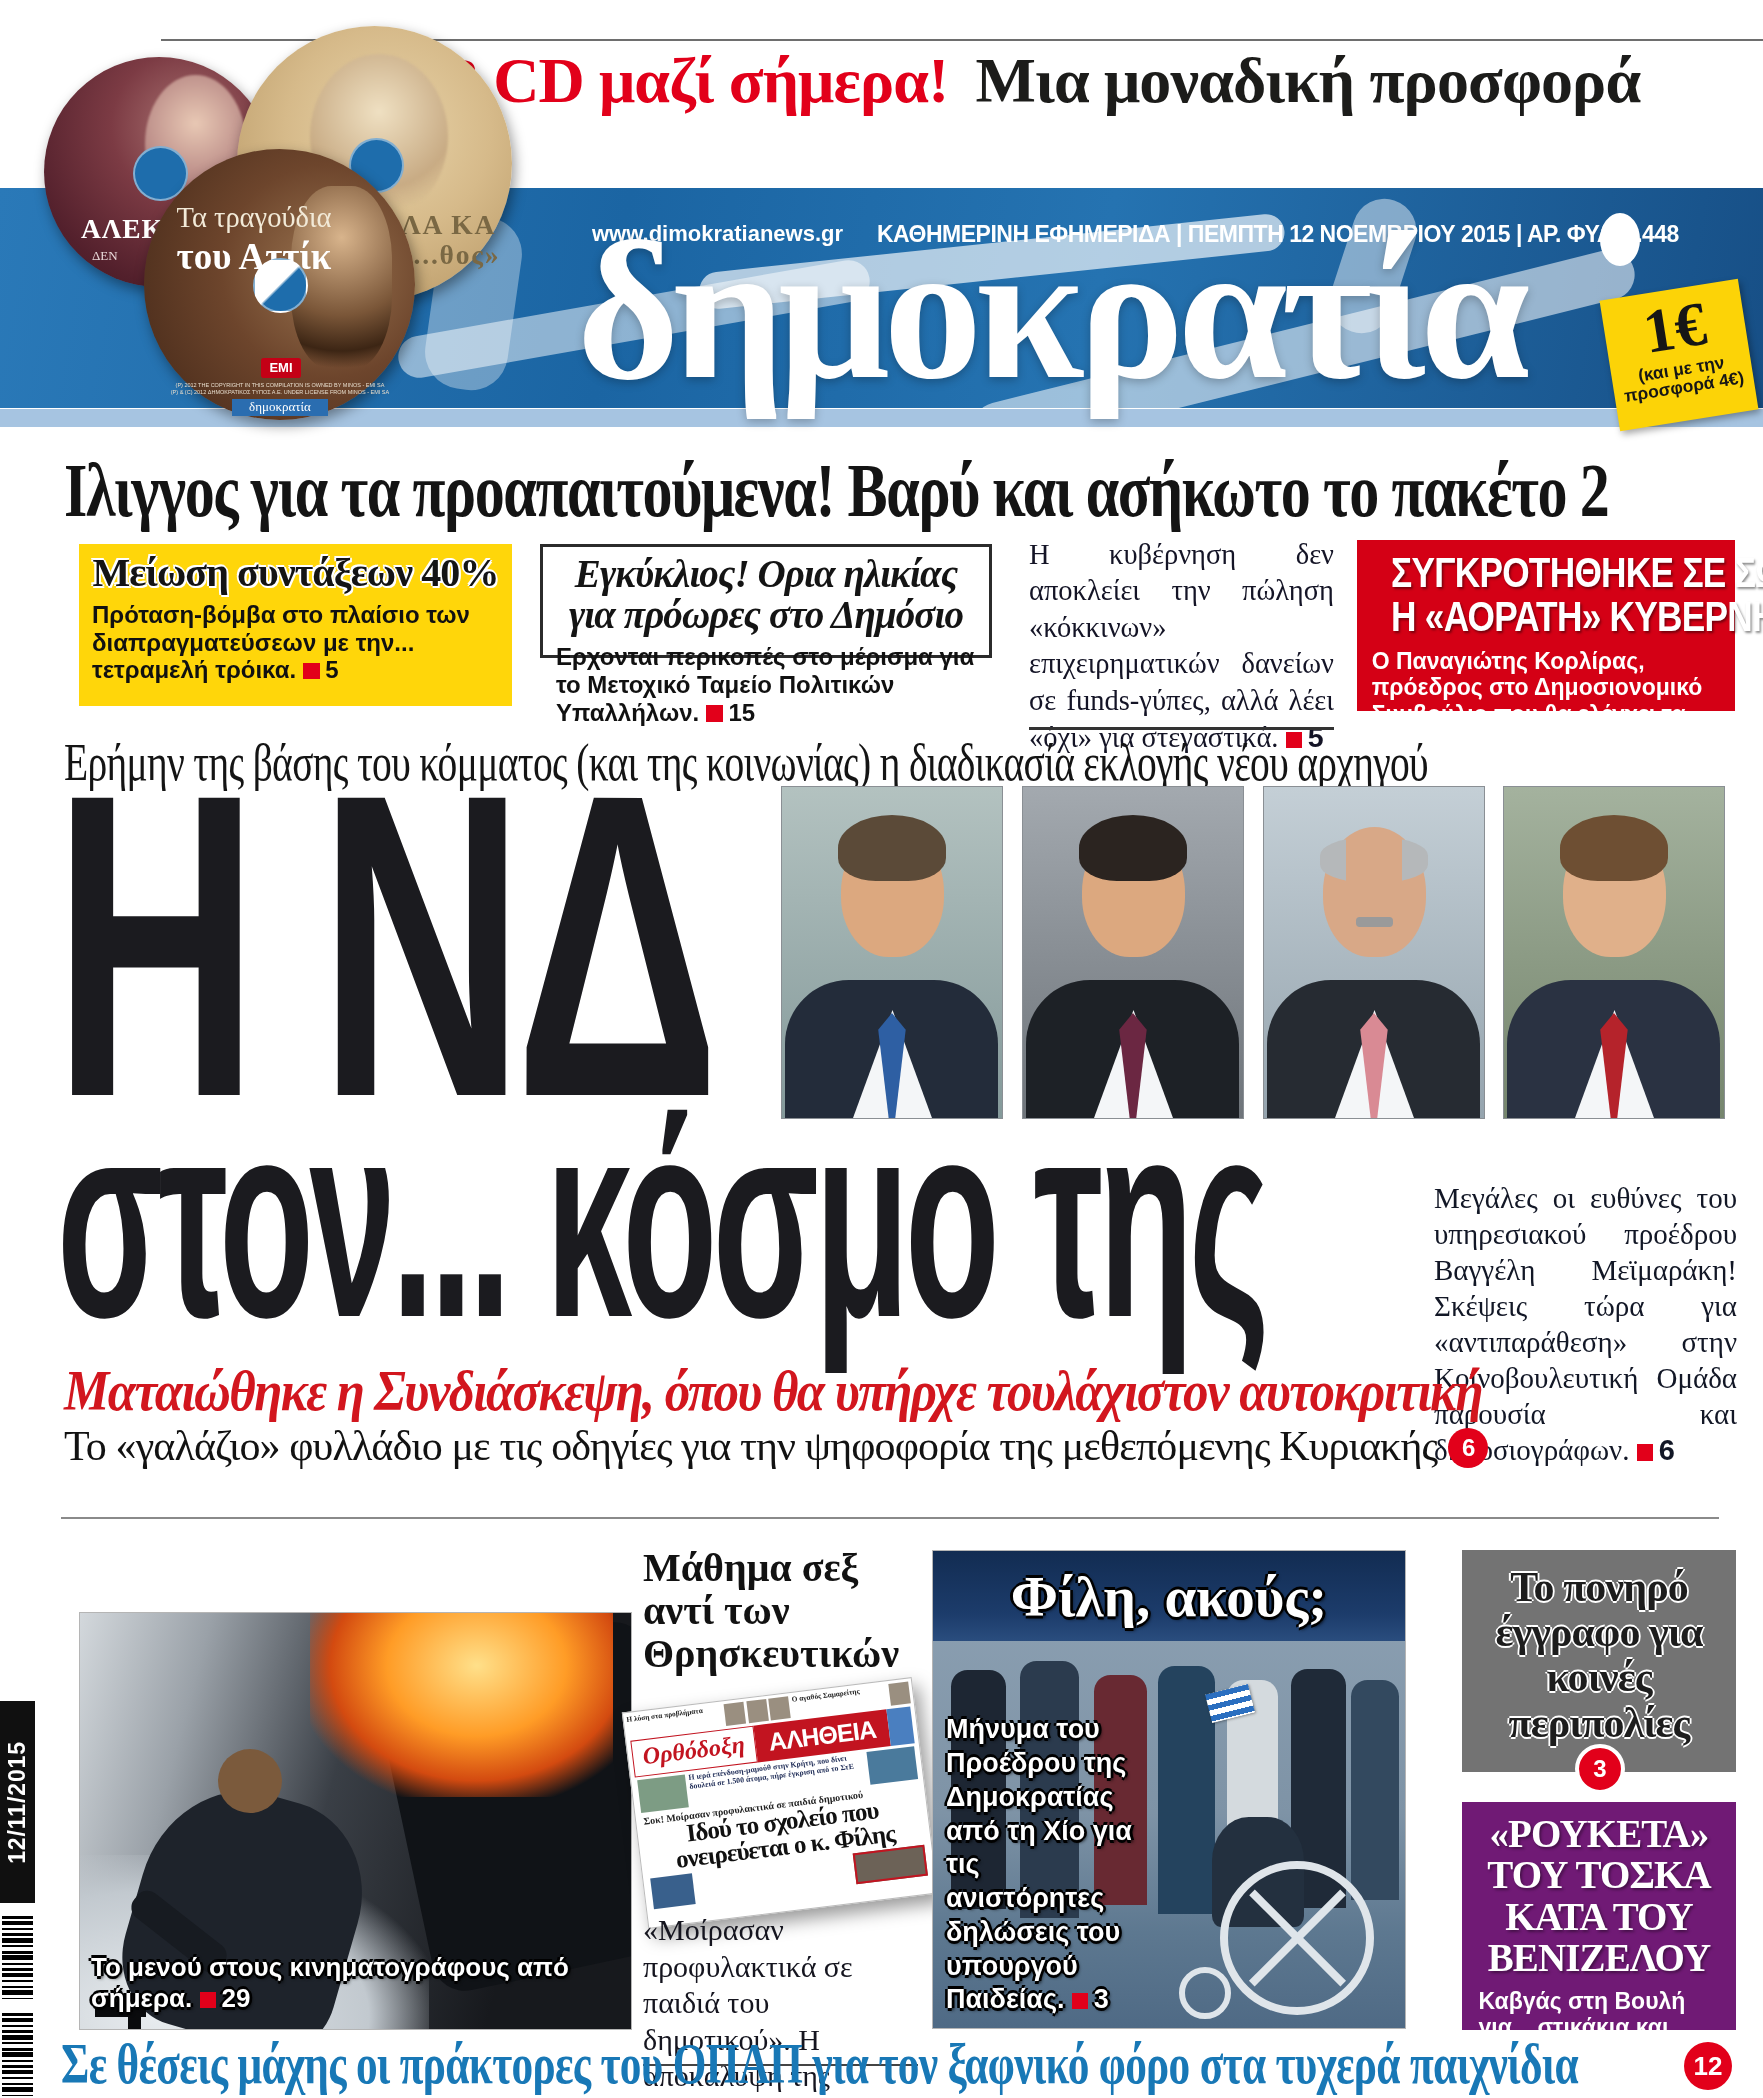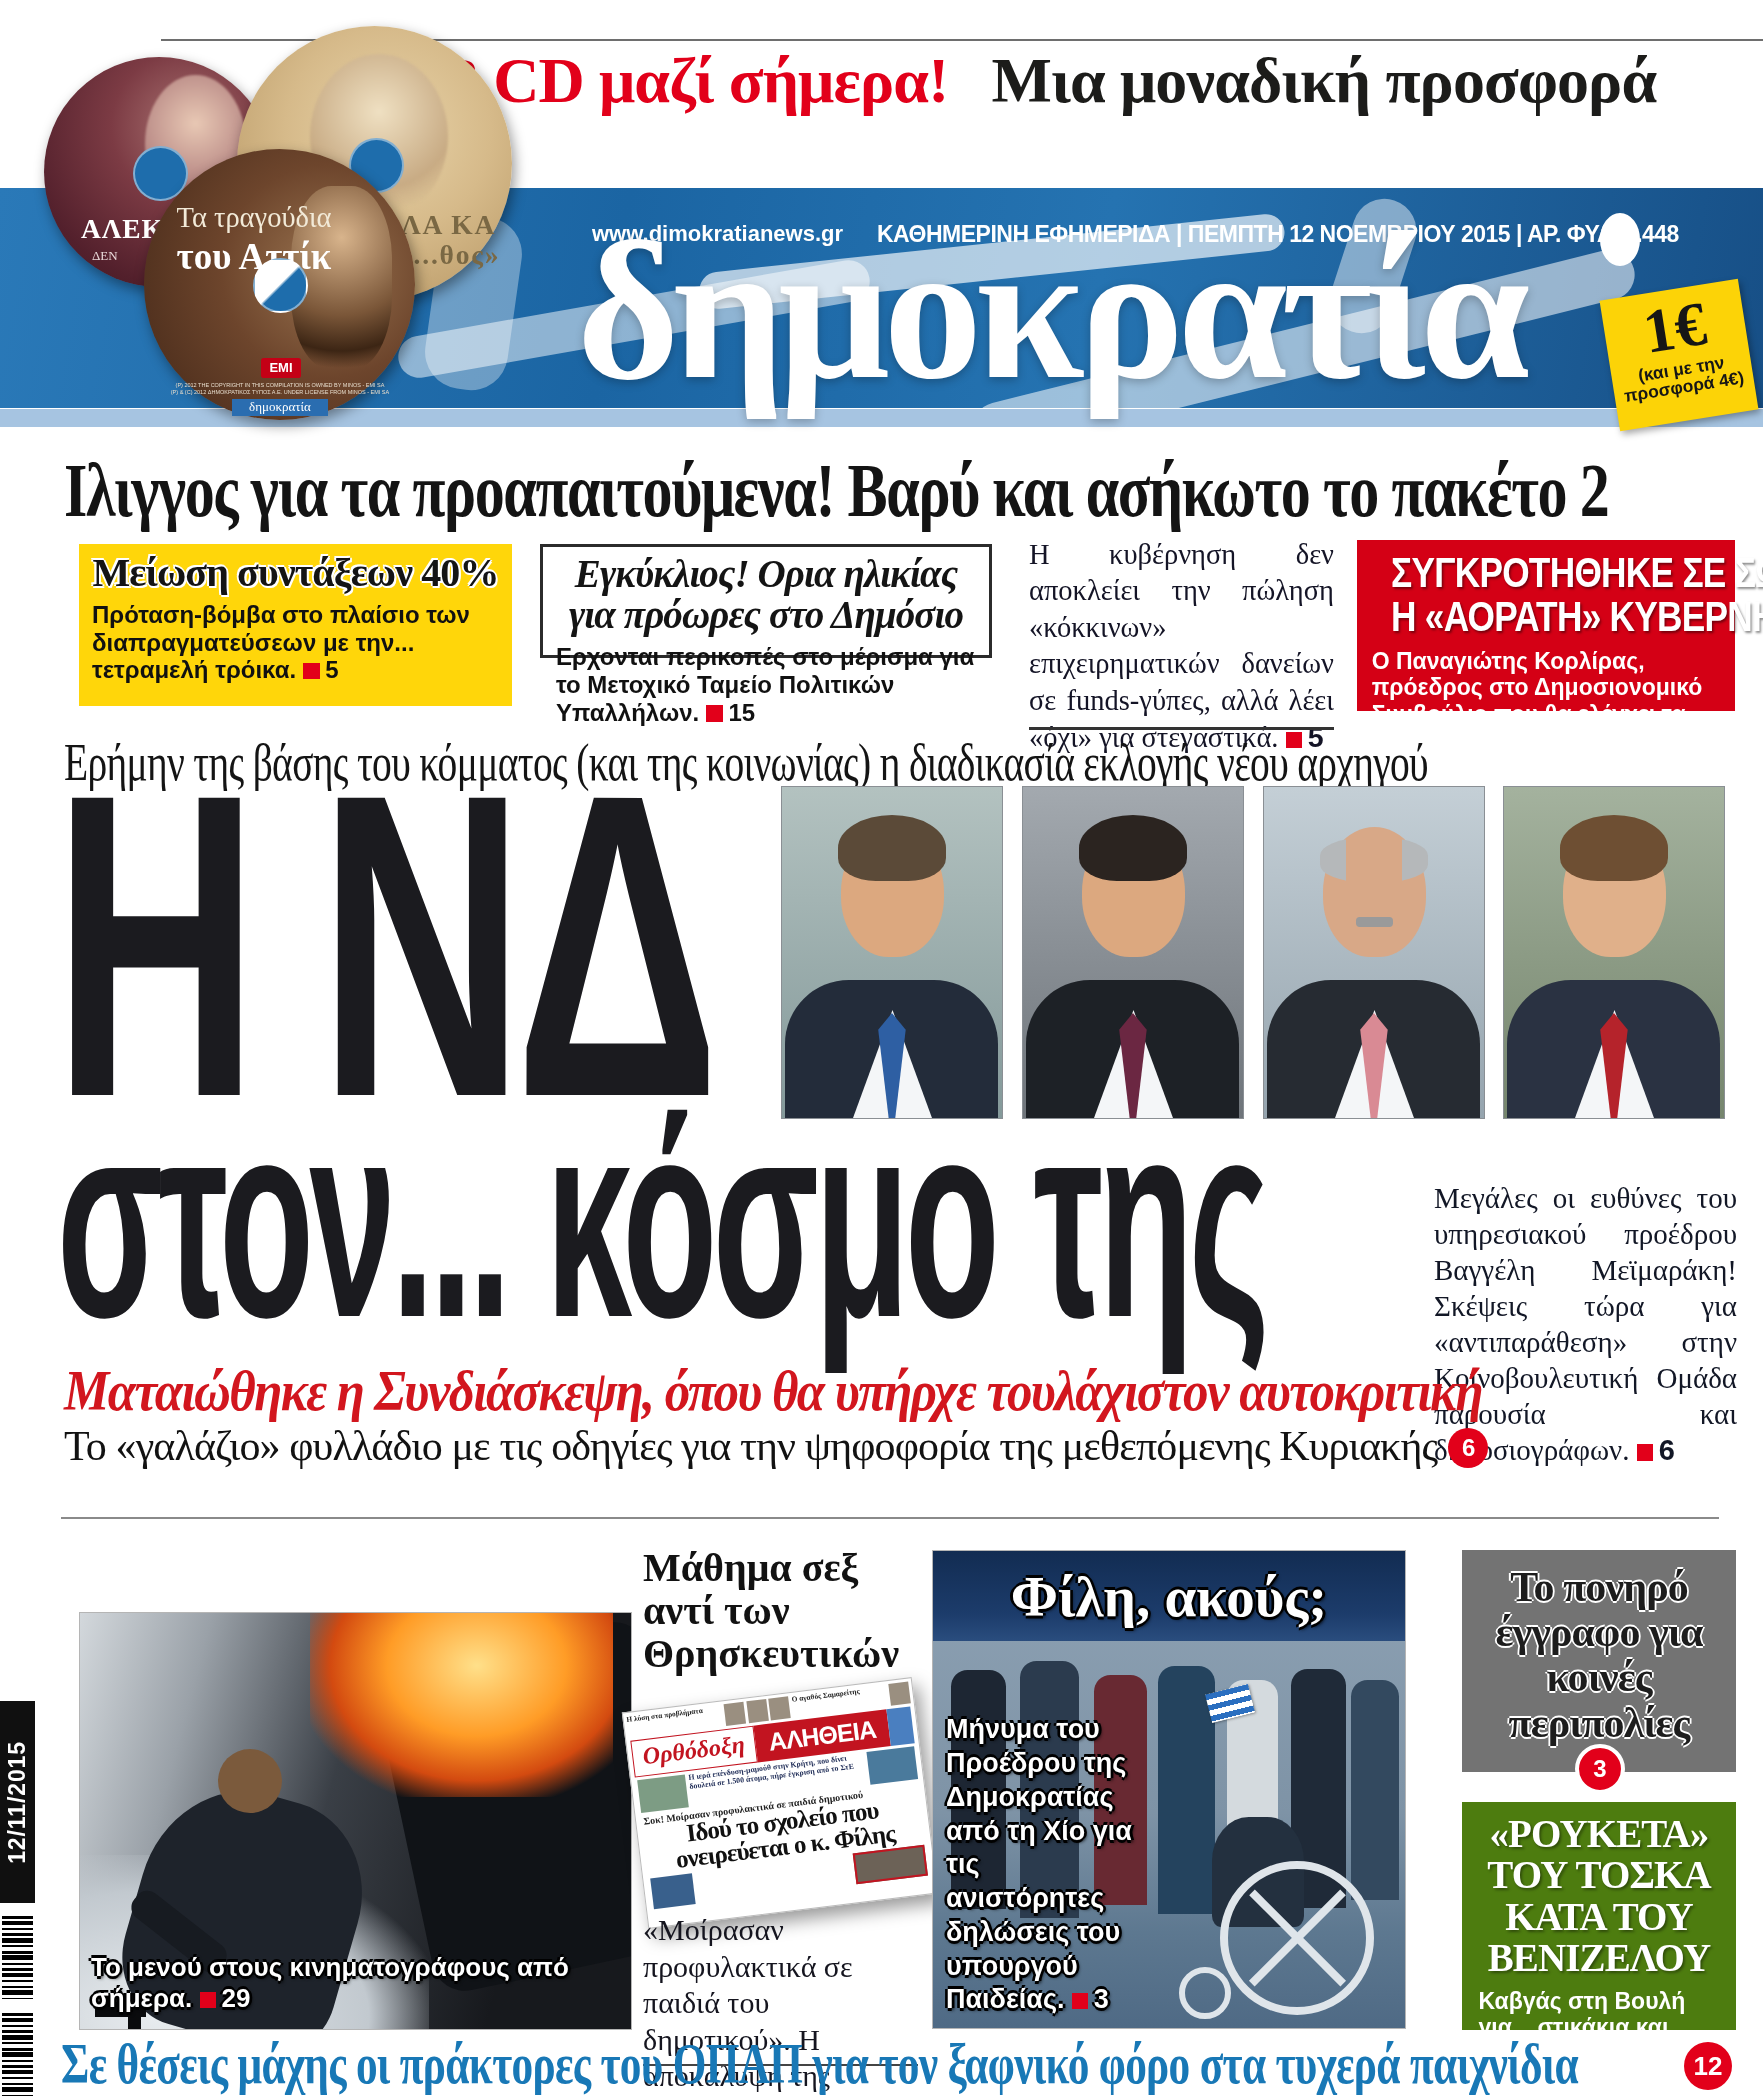--- a/index.html
+++ b/index.html
@@ -5,21 +5,21 @@
   html,body{margin:0;padding:0;background:#e9e9e9;}
   .page{position:relative;width:1763px;height:2098px;background:#fff;overflow:hidden;
         font-family:"Liberation Serif",serif;margin:0 auto;}
   .abs{position:absolute;}
   .cx{display:inline-block;transform-origin:0 50%;white-space:nowrap;}
 
   
   .topline{left:161px;top:39px;width:1602px;height:1.8px;background:#6e6e6e;}
   .promo{left:447px;top:44px;width:1304px;font-weight:700;font-size:64px;letter-spacing:-0.9px;white-space:nowrap;}
   .promo .red{color:#e2001a;}
-  .promo .blk{color:#1c1c1a;margin-left:28px;}
+  .promo .blk{color:#1c1c1a;margin-left:12px;}
 
   
   .mast{left:0;top:188px;width:1763px;height:220px;background:linear-gradient(100deg,#2a79b8 0%,#1b65a3 35%,#2573b1 62%,#174f86 100%);overflow:hidden;}
   .fs{position:absolute;background:rgba(255,255,255,.5);border-radius:37px;}
   .fs1{left:395px;top:110px;width:478px;height:42px;transform:rotate(-10deg);}
   .fs2{left:698px;top:55px;width:588px;height:37px;transform:rotate(-6deg);background:rgba(255,255,255,.65);}
   .fs3{left:964px;top:138px;width:680px;height:50px;transform:rotate(-14deg);background:rgba(255,255,255,.55);}
   .fs4{left:432px;top:27.5px;width:83px;height:174px;transform:rotate(8deg);background:rgba(255,255,255,.35);}
   .fs5{left:1341px;top:9.2px;width:64px;height:138px;transform:rotate(18deg);background:rgba(255,255,255,.45);}
   .mast-lightstrip{left:0;top:409px;width:1763px;height:18.4px;background:#a6c4e1;}
@@ -156,21 +156,21 @@
   .wheel i.r1{transform:rotate(45deg);} .wheel i.r2{transform:rotate(-45deg);}
   .smallwheel{position:absolute;right:174px;bottom:9.2px;width:40px;height:40px;border:6.4px solid #dfe5ea;border-radius:50%;}
   .sitfig{position:absolute;right:101px;bottom:101px;width:92px;height:110px;background:#23303f;border-radius:40% 40% 10% 10%;}
   .miniflag{position:absolute;left:275px;top:138px;width:44px;height:29px;transform:rotate(-14deg);
             background:repeating-linear-gradient(180deg,#2b6fc0 0 5.5px,#fff 5.5px 11px);box-shadow:0.9px 0.9px 2.8px rgba(0,0,0,.4);}
 
   .patrols{left:1462px;top:1550px;width:274px;height:222px;background:#737373;text-align:center;}
   .patrols .t{font-size:42px;font-weight:700;color:#1d1d1d;line-height:1.08;padding-top:14.7px;letter-spacing:-0.9px;
      text-shadow:-1.8px 0 #fff,1.8px 0 #fff,0 -1.8px #fff,0 1.8px #fff;}
   .patrols .badge{position:absolute;left:50%;bottom:-22px;margin-left:-24px;width:42px;height:42px;line-height:42px;border:4.6px solid #fff;box-sizing:content-box;}
-  .rocket{left:1462px;top:1802px;width:274px;height:228px;background:#4d7c0f;text-align:center;box-sizing:border-box;}
+  .rocket{left:1462px;top:1802px;width:274px;height:228px;background:#701a75;text-align:center;box-sizing:border-box;}
   .rocket .t{font-size:39px;font-weight:700;color:#fff;line-height:1.06;padding-top:11px;letter-spacing:-0.9px;text-shadow:1.8px 1.8px 2.8px rgba(0,0,0,.4);}
   .rocket .s{font-family:"Liberation Sans",sans-serif;font-weight:700;font-size:23px;color:#fff;text-align:left;padding:9.2px 14.7px 0 16.5px;line-height:1.15;}
 
   .footer{left:61px;top:2031px;}
   .footer .cx{font-size:57px;font-weight:700;color:#1878b6;letter-spacing:-0.9px;transform:scaleX(.76);}
   .footer-badge{left:1684px;top:2042px;width:48px;height:48px;border-radius:50%;background:#e2001a;color:#fff;
      font-family:"Liberation Sans",sans-serif;font-weight:700;font-size:26px;line-height:48px;text-align:center;}
 
   
   .spine-date{left:0;top:1701px;width:35px;height:202px;background:#101010;display:flex;align-items:center;justify-content:center;}

